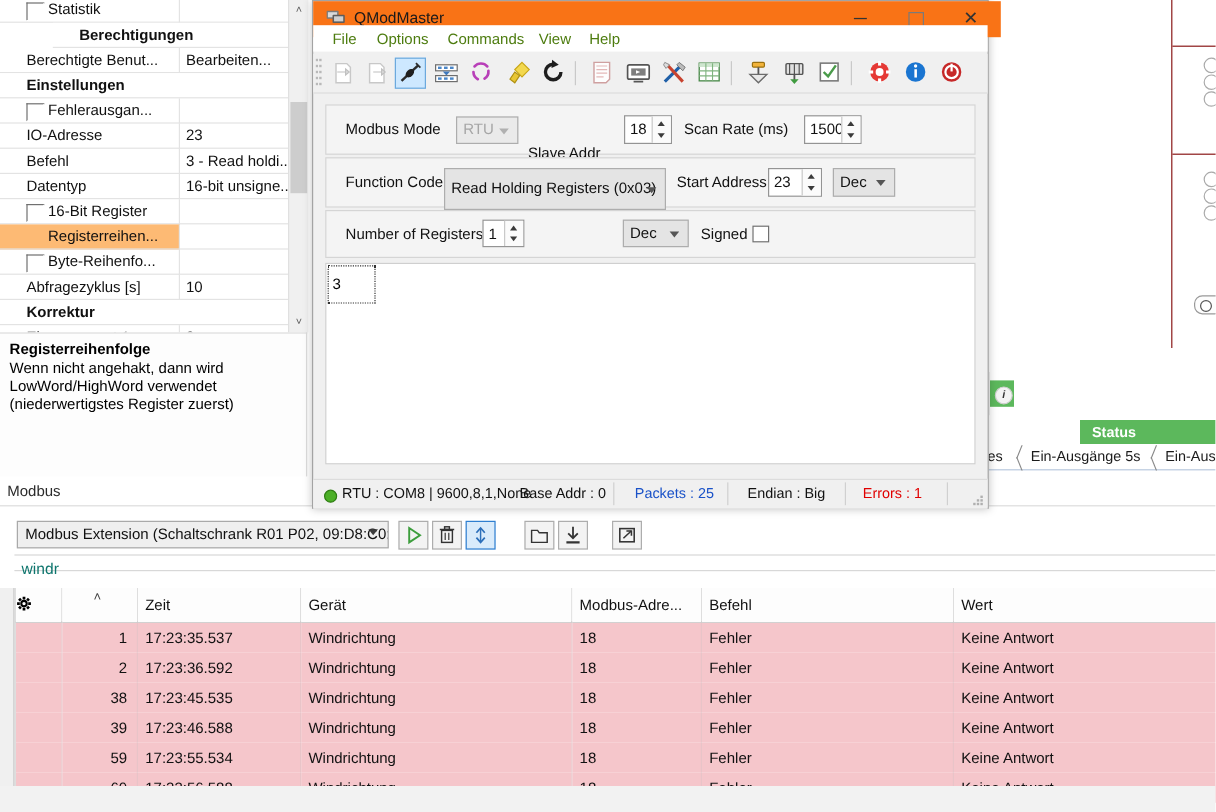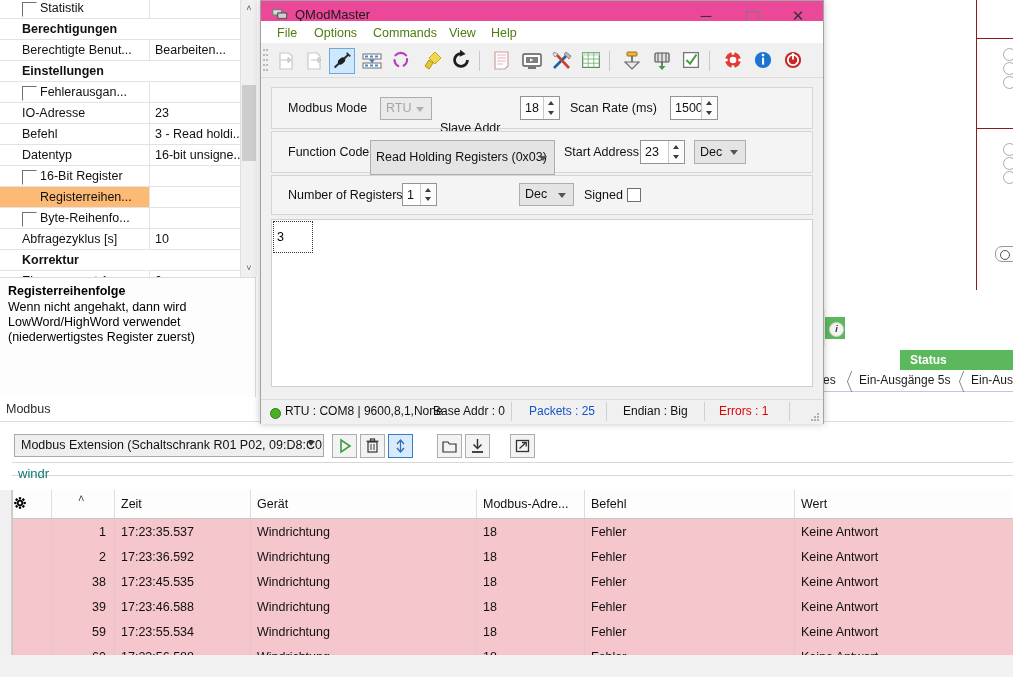--- a/index.html
+++ b/index.html
@@ -88,21 +88,21 @@
   .col-num{width:48px;text-align:right;padding-right:8px;}
   #table td.col-num{text-align:right;padding-right:8px;}
   .gearcell{text-align:center;padding:0 !important;}
   .sortcar{position:absolute;left:50%;top:2px;margin-left:-5px;font-size:11px;color:#444;}
   #left-gutter{position:absolute;left:0;top:490px;width:12px;height:187px;background:#f0f0f0;border-right:1px solid #cfcfcf;box-sizing:border-box;}
   #bottom-strip{position:absolute;left:0;top:655px;width:1013px;height:22px;background:#f2f2f2;}
 
   
   #qmm{position:absolute;left:260px;top:0;width:564px;height:424px;background:#f0f0f0;border:1px solid #a3a3a3;
        box-sizing:border-box;box-shadow:0 0 7px rgba(0,0,0,.25);}
-  #qmm-title{position:absolute;left:0;top:0;width:562px;height:30px;background:#ec4899;}
+  #qmm-title{position:absolute;left:0;top:0;width:562px;height:30px;background:#f97316;padding-left:11px;}
   #qmm-title .ttl{position:absolute;left:34px;top:6px;font-size:13px;color:#1a1a1a;}
   #qmm-appicon{position:absolute;left:11px;top:6px;width:17px;height:14px;}
   .wbtn{position:absolute;top:0;width:46px;height:30px;text-align:center;line-height:30px;font-size:15px;color:#333;}
   #btn-min{right:94px;} #btn-max{right:48px;} #btn-close{right:2px;}
   #btn-max .sq{display:inline-block;width:11px;height:11px;border:1px solid #7a7a7a;vertical-align:middle;}
 
   #qmm-menu{position:absolute;left:0;top:20px;width:562px;height:22px;background:#ffffff;}
   #qmm-menu .mi{position:absolute;top:3px;font-size:12.5px;color:#4d7c0f;padding:2px 8px;}
 
   #qmm-toolbar{position:absolute;left:0;top:44px;width:562px;height:32px;background:#f0f0f0;border-bottom:1px solid #dcdcdc;}
@@ -169,21 +169,21 @@
     <div class="tabtxt" style="left:156px;">Ein-Ausgän</div>
   </div>
 </div>
 
 <div id="propgrid">
     <div class="pg-row" style="top: -2px;">
       <div class="chk-box" style="left: 22px;"></div>
       <div class="namec pg-indent2">Statistik</div>
       <div class="valc"></div>
     </div>
-    <div class="pg-row group" style="top: 19px;">
+    <div class="pg-row group" style="top: 19px; margin-left: 44px;">
       <div class="grp-box"></div>
       <div class="namec" style="padding-left: 22px;">Berechtigungen</div>
     </div>
     <div class="pg-row" style="top: 40px;">
       <div class="namec pg-indent1">Berechtigte Benut...</div>
       <div class="valc">Bearbeiten...</div>
     </div>
     <div class="pg-row group" style="top: 61px;">
       <div class="grp-box"></div>
       <div class="namec" style="padding-left: 22px;">Einstellungen</div>

